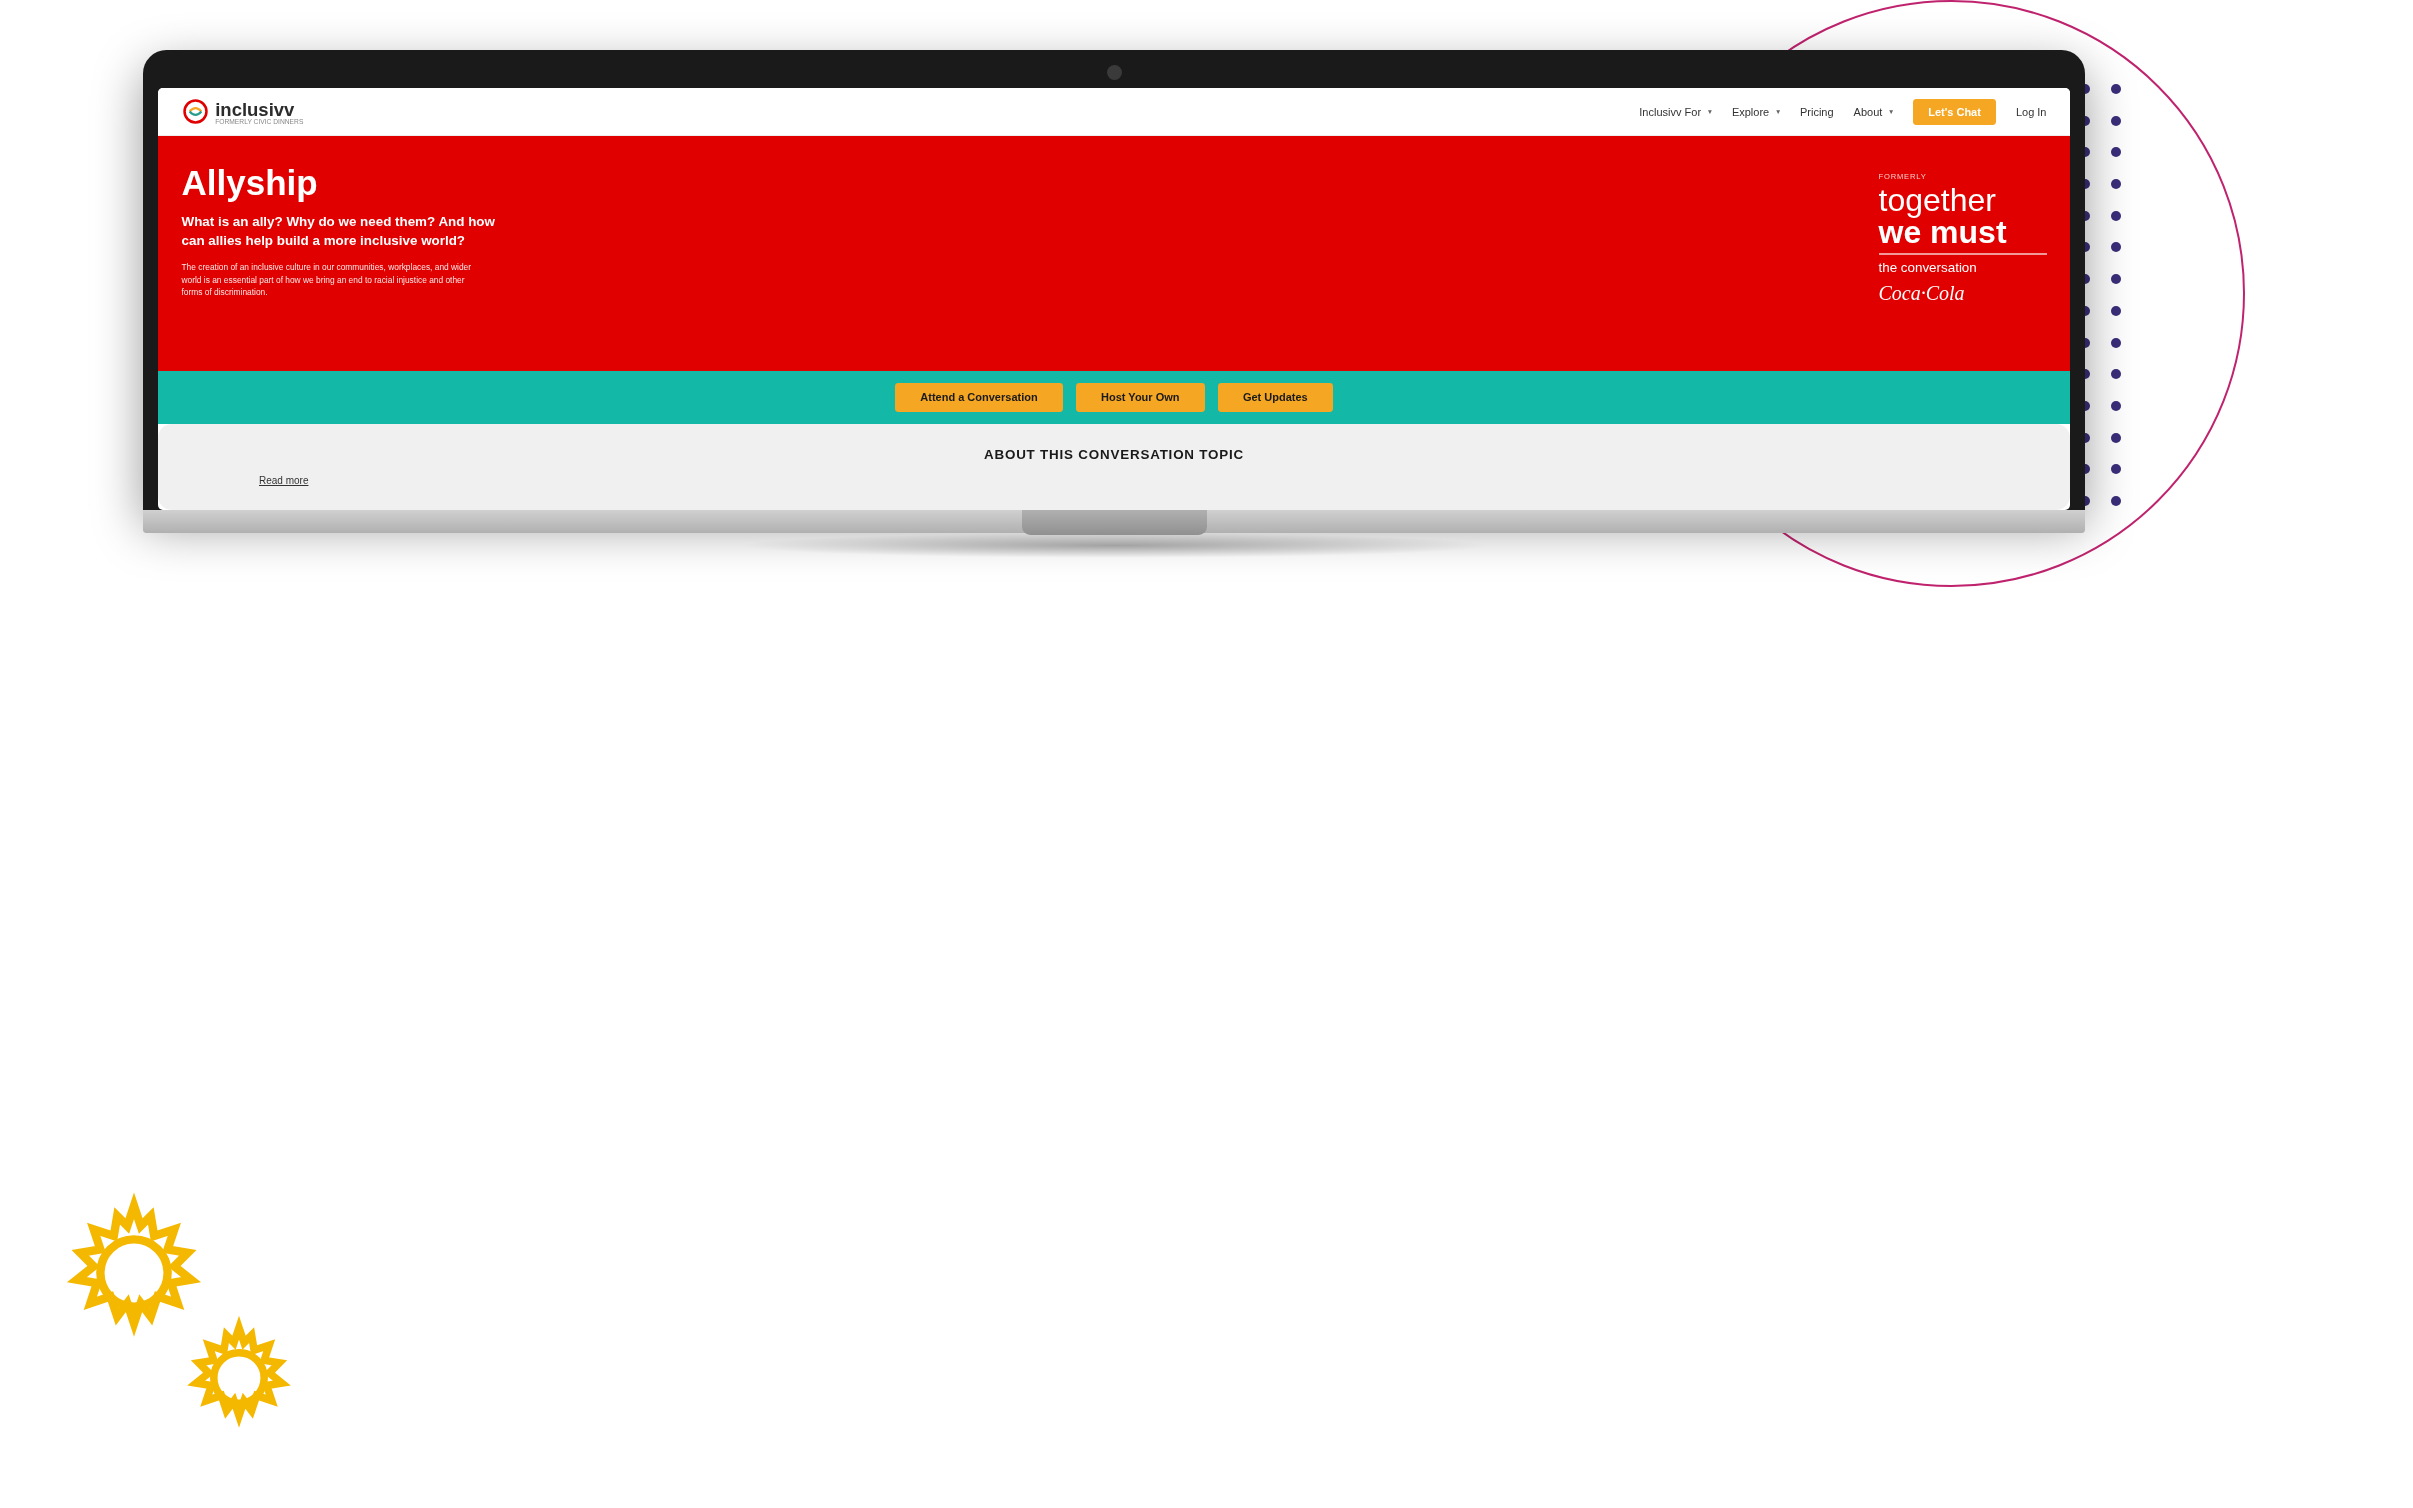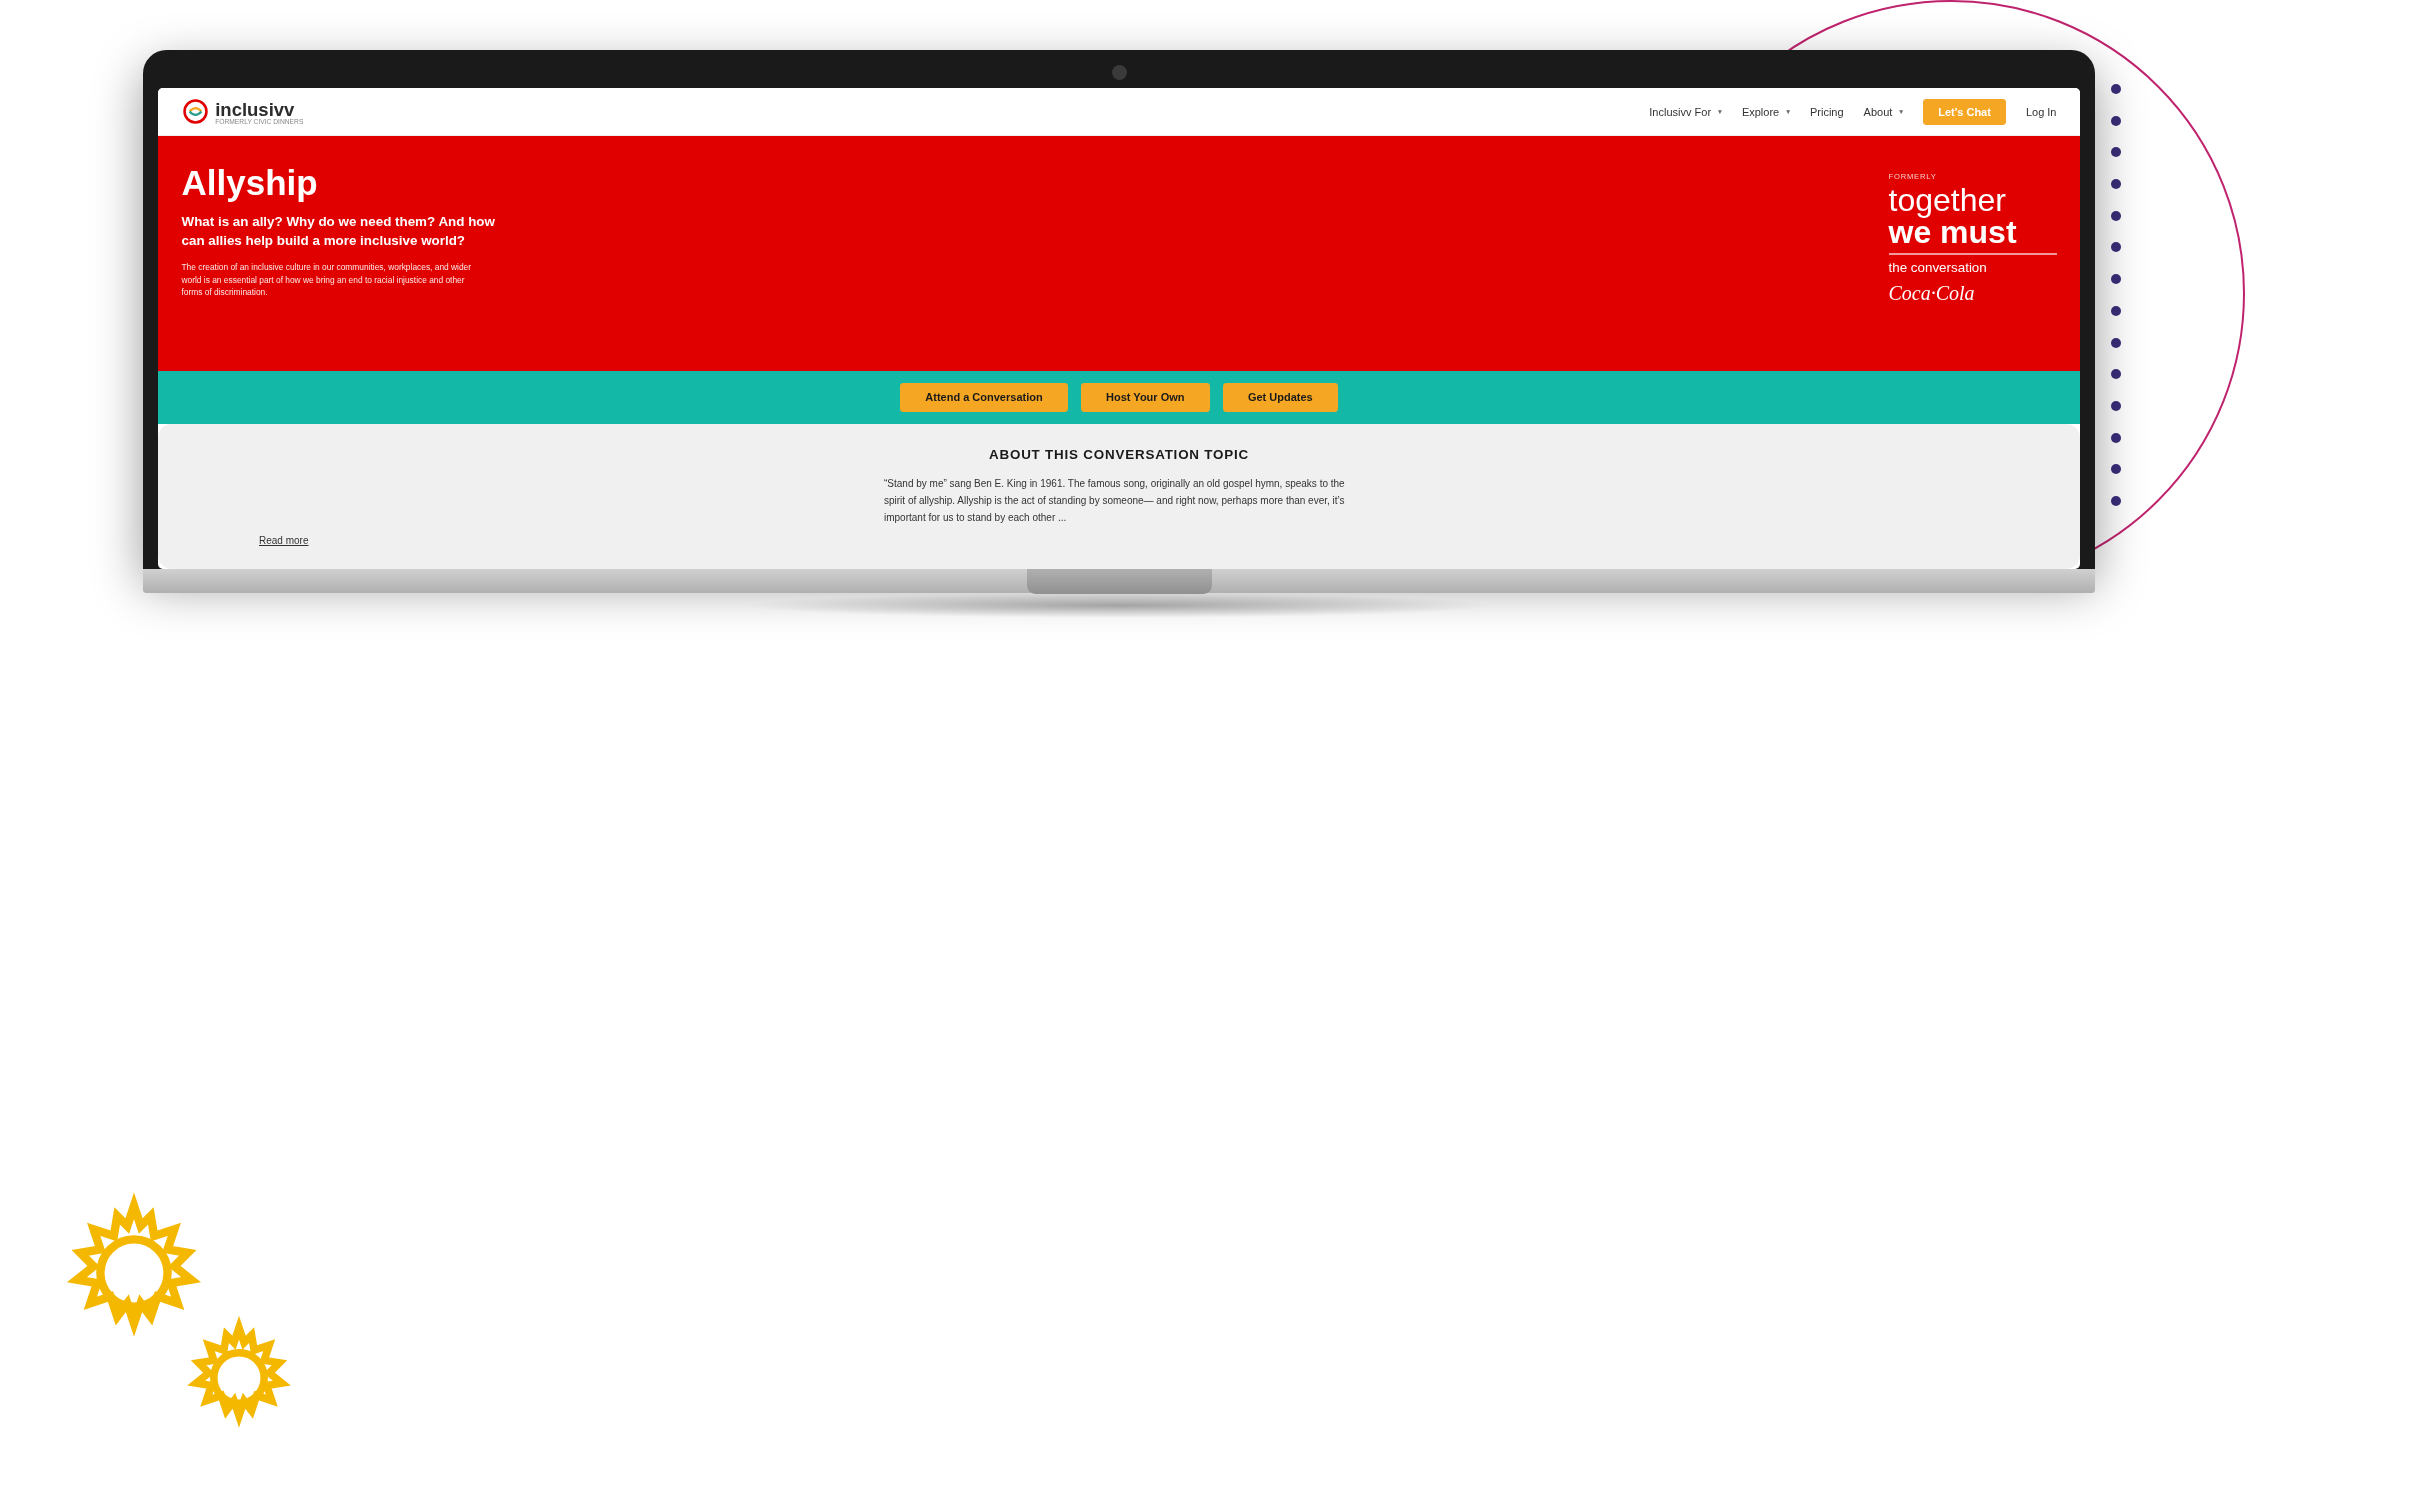--- a/index.html
+++ b/index.html
@@ -74,21 +74,21 @@
       width: 126px;
       height: 126px;
       color: #f5b800;
     }
 
     
     .laptop-wrapper {
       position: absolute;
       top: 50px;
       left: 143px;
-      right: 318px;
+      right: 328px;
       z-index: 5;
     }
 
     .laptop-outer {
       background: #1a1a1a;
       border-radius: 23.5px 23.5px 0 0;
       padding: 15px 15px 0 15px;
       box-shadow: 0 17px 50px rgba(0,0,0,0.4);
     }
 
@@ -565,21 +565,20 @@
       </div>
 
       <div class="cta-bar">
         <button class="cta-button">Attend a Conversation</button>
         <button class="cta-button">Host Your Own</button>
         <button class="cta-button">Get Updates</button>
       </div>
 
       <div class="about-section">
         <h2 class="about-title">ABOUT THIS CONVERSATION TOPIC</h2>
-        <p class="about-text">“Stand by me” sang Ben E. King in 1961. The famous song, originally an old gospel hymn, speaks to the spirit of allyship. Allyship is the act of standing by someone— and right now, perhaps more than ever, it’s important for us to stand by each other ...</p>
         <a class="read-more">Read more</a>
       </div>
 
     </div>
   </div>
   <div class="laptop-base">
     <div class="laptop-stand"></div>
   </div>
   <div class="laptop-shadow"></div>
 </div>

